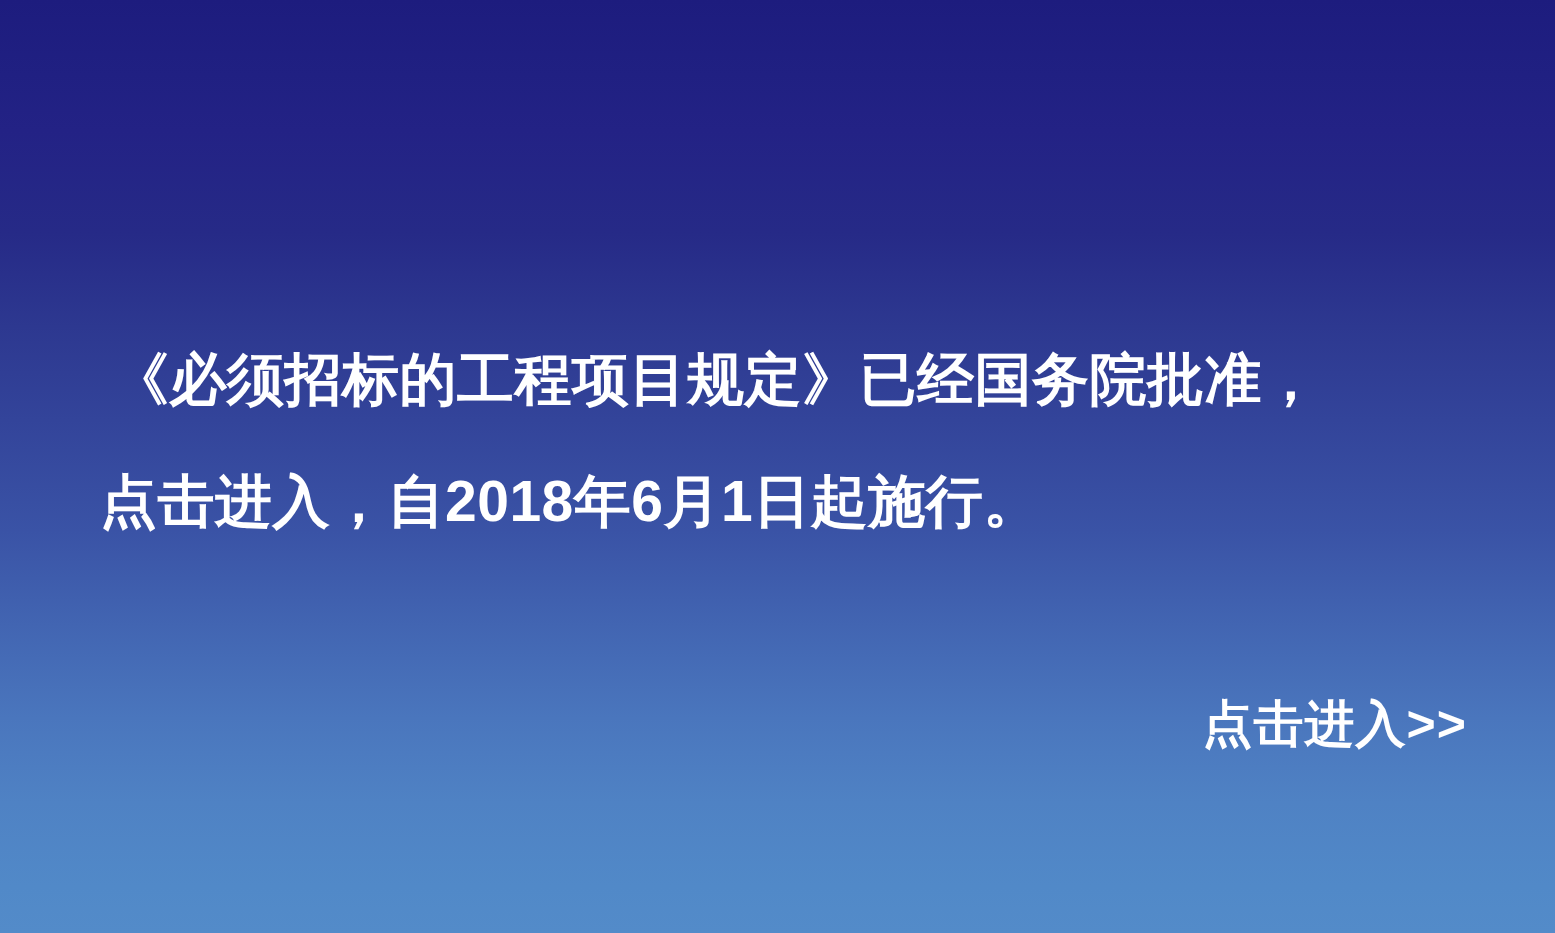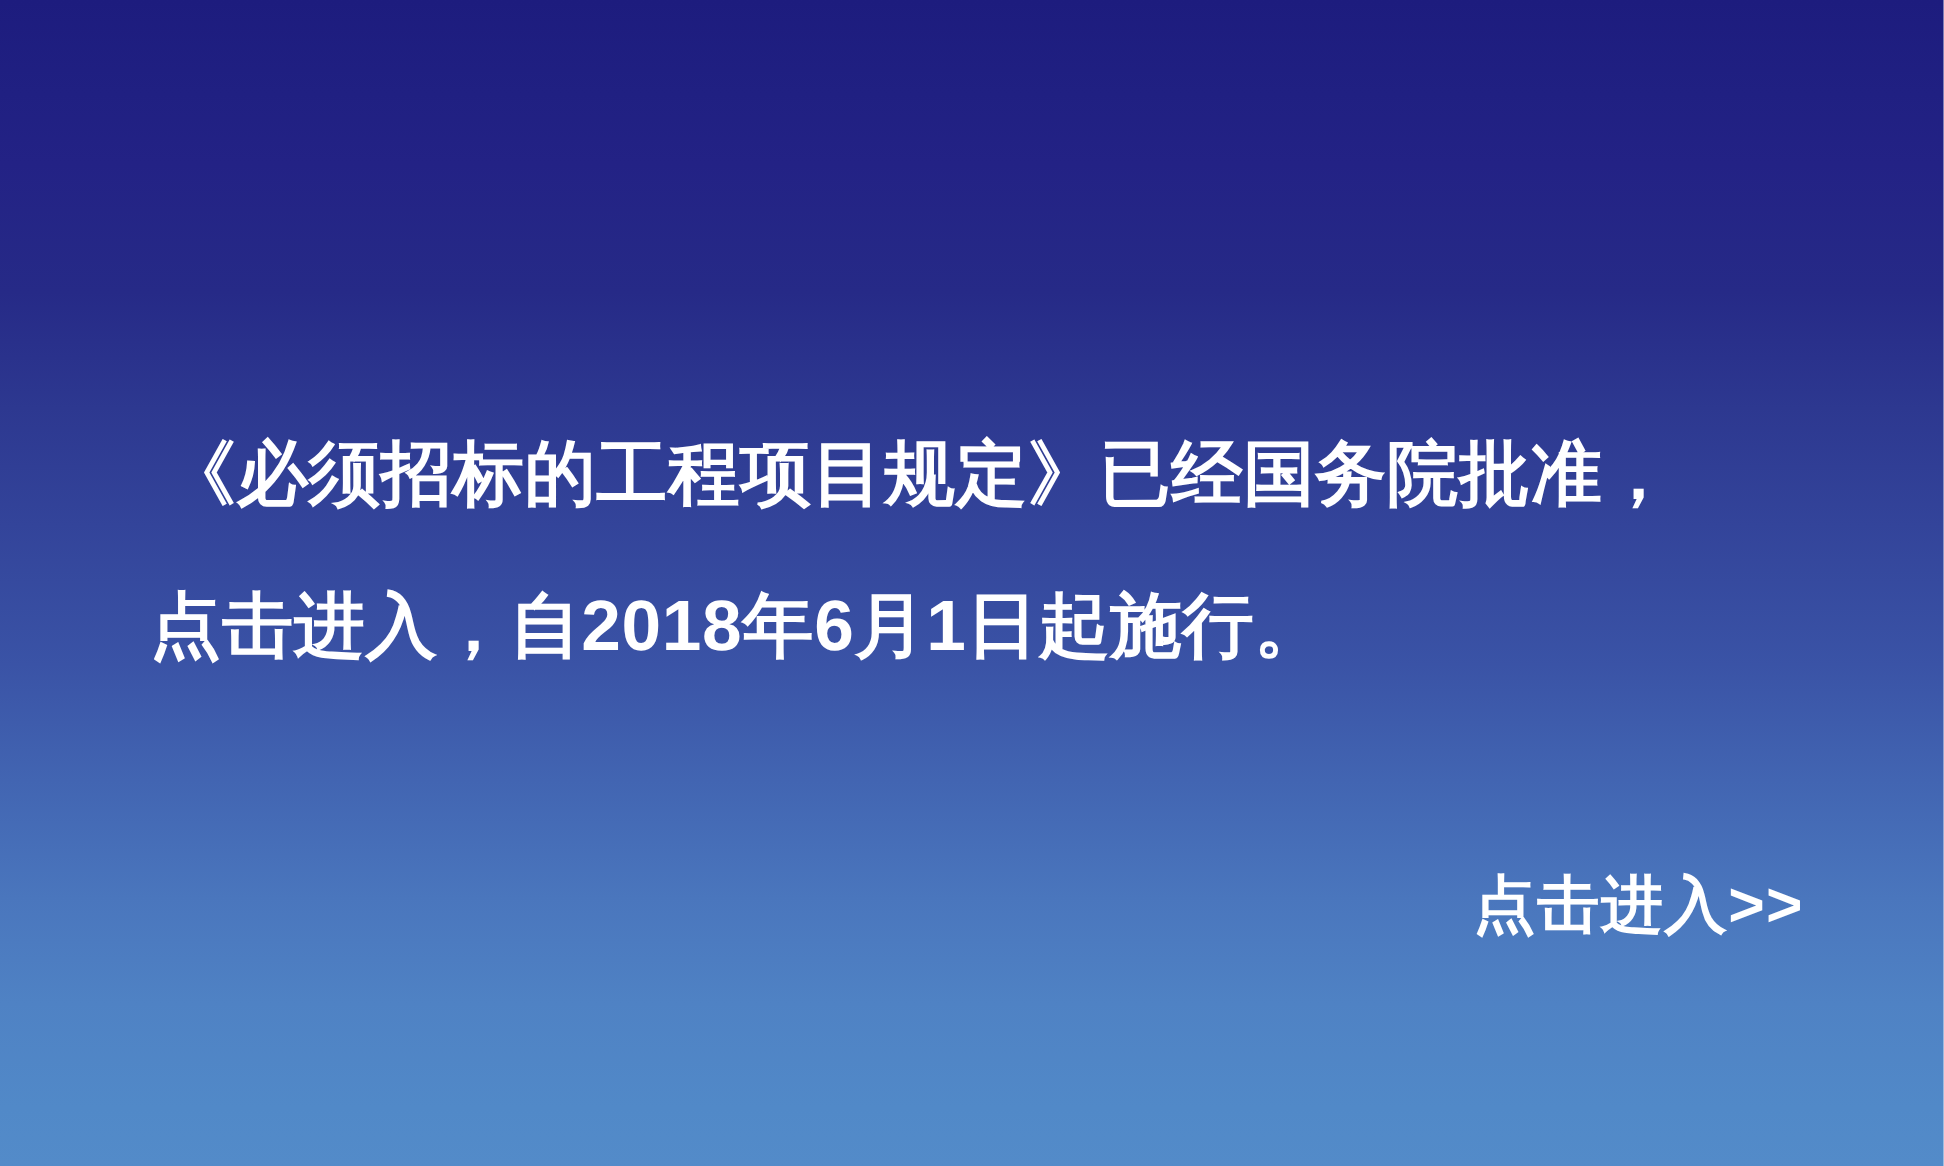--- a/index.html
+++ b/index.html
@@ -34,21 +34,20 @@
     -webkit-font-smoothing: antialiased;
   }
 
   
   .statement {
     position: absolute;
     left: 0;
     top: 318px;
     width: 1273px;
     color: #ffffff;
-    margin-left: 20px;
   }
 
   .statement-line {
     display: block;
     font-size: 57px;
     font-weight: 700;
     line-height: 122px;
     letter-spacing: 0.5px;
     white-space: nowrap;
     color: #ffffff;
@@ -63,21 +62,21 @@
     padding-left: 100px;
   }
 
   
   .cta-wrap {
     position: absolute;
     left: 0;
     top: 686px;
     width: 1555px;
     text-align: right;
-    padding-right: 112px;
+    padding-right: 88px;
     box-sizing: border-box;
   }
 
   .cta-link {
     display: inline-block;
     font-size: 50px;
     font-weight: 700;
     line-height: 76px;
     letter-spacing: 1px;
     color: #ffffff;

